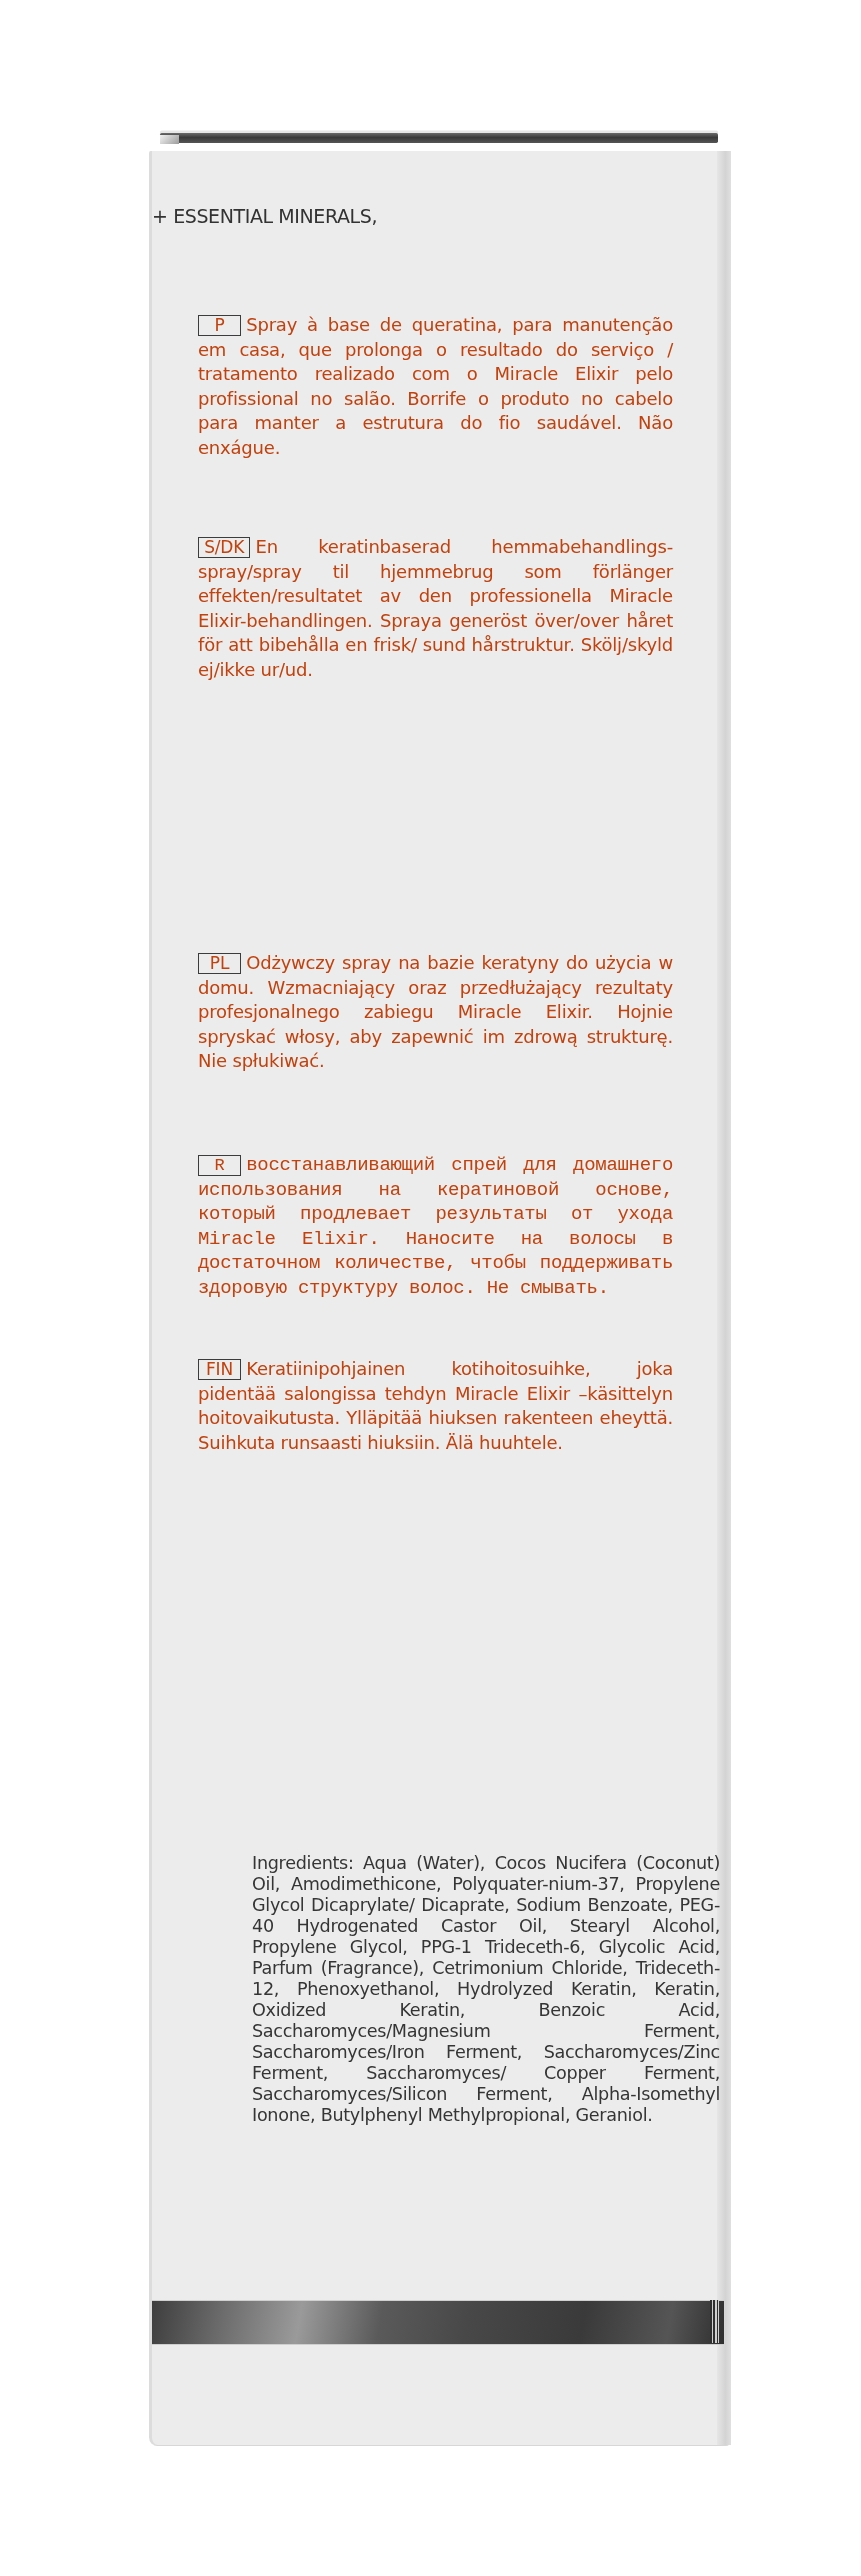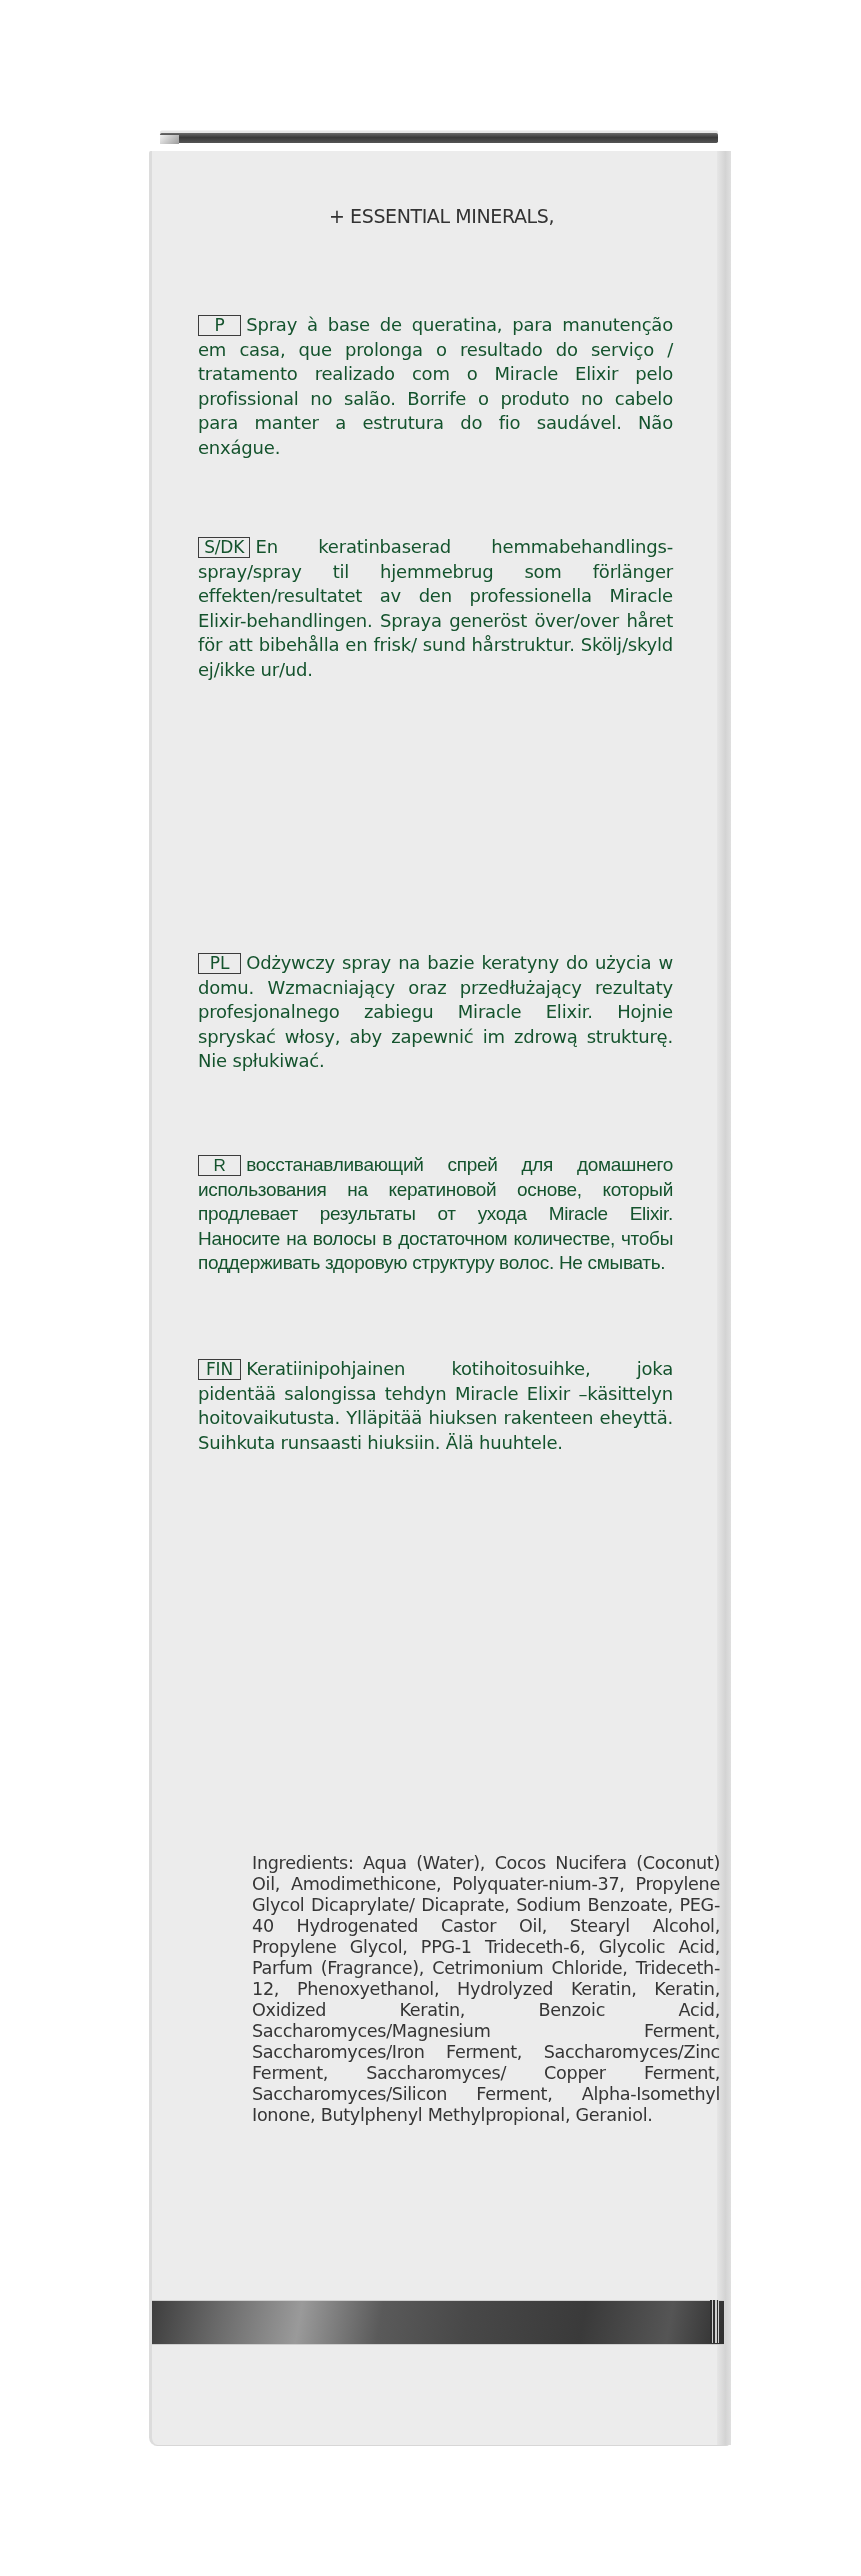--- a/index.html
+++ b/index.html
@@ -24,29 +24,29 @@
     border-bottom: 1.7px solid #d7d7d7;
     border-radius: 1.7px 1.7px 5.2px 8.6px;
     box-sizing: border-box;
   }
   .box-side {
     position: absolute; right: 0; top: 0; width: 13.7px; height: 100%;
     background: linear-gradient(90deg, #e6e6e6, #d3d3d3 60%, #e0e0e0);
   }
   .header {
     position: absolute; left: 0; width: 100%; top: 53px;
-    text-align: center; font-size: 19px; line-height: 25px; letter-spacing: -0.4px;
+    text-align: left; font-size: 19px; line-height: 25px; letter-spacing: -0.4px;
     font-family: "DejaVu Sans", sans-serif; color: #333;
   }
   .block {
     position: absolute; left: 46px; width: 475px;
-    font-size: 18px; line-height: 24.5px; text-align: justify; color: #14532d;
+    font-size: 18px; line-height: 24.5px; text-align: justify; color: #c2410c;
     letter-spacing: -0.2px;
   }
-  .block.ru { font-family: Liberation Sans, sans-serif; font-size: 19px; letter-spacing: -0.3px; }
+  .block.ru { font-family: Liberation Mono, monospace; font-size: 19px; letter-spacing: -0.3px; }
   .lang {
     display: inline-block; border: 1.7px solid #3c3c3c; padding: 0 5.2px; min-width: 43px;
     text-align: center; line-height: 19px; font-size: 17px; margin-right: 5.2px; box-sizing: border-box;
   }
   .ingredients {
     position: absolute; left: 56px; width: 468px; top: 1702px;
     font-size: 17.6px; line-height: 21px; text-align: justify; color: #353535; letter-spacing: -0.3px; margin-left: 44px;
   }
   .band {
     position: absolute; left: 0; width: 572px; top: 2149px; height: 43px;

